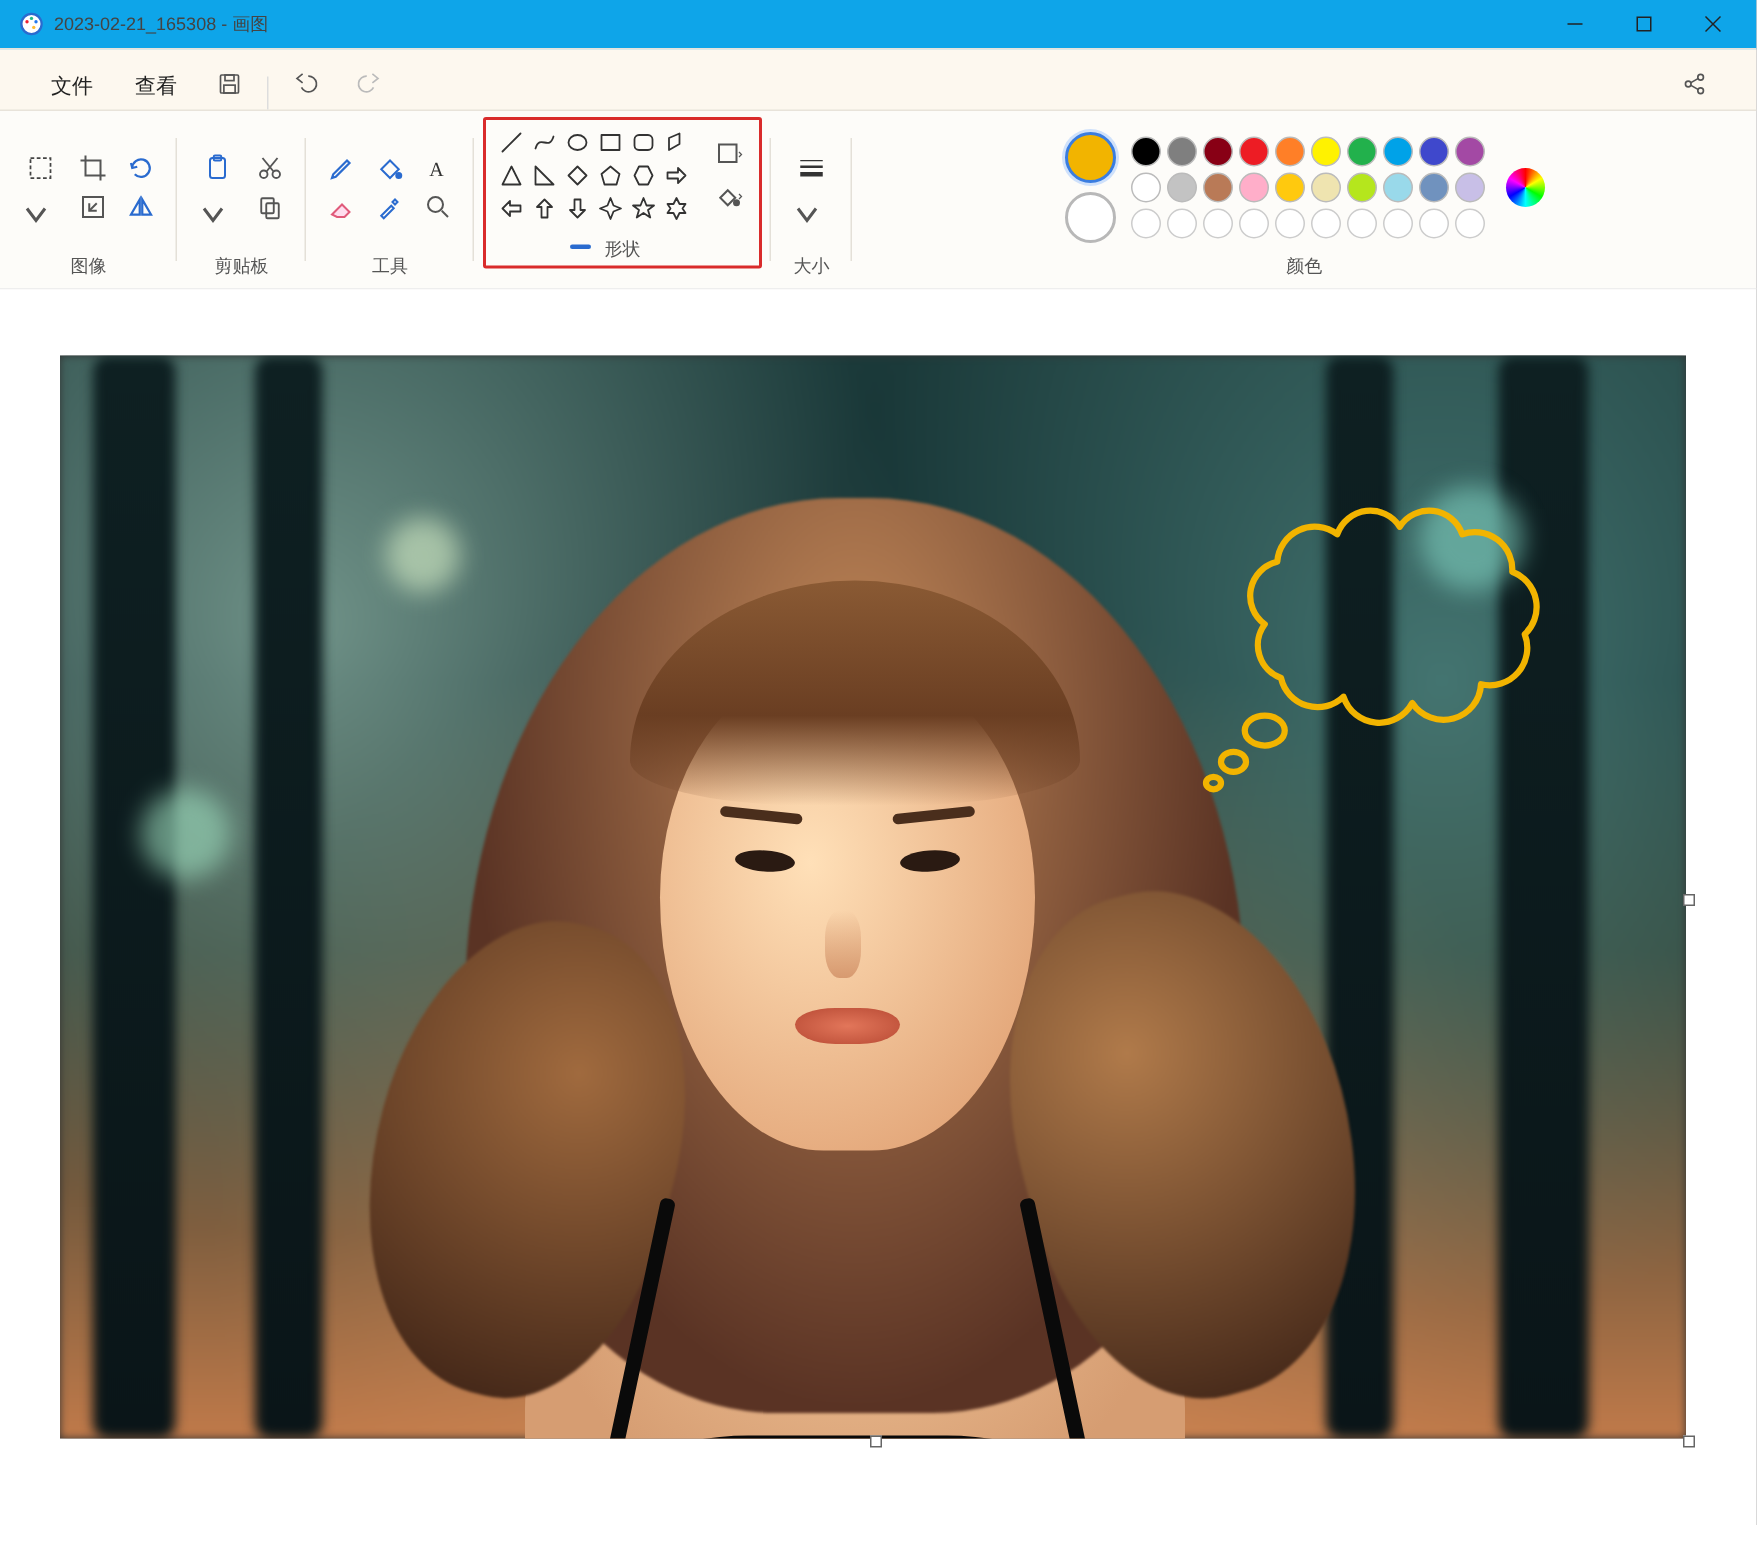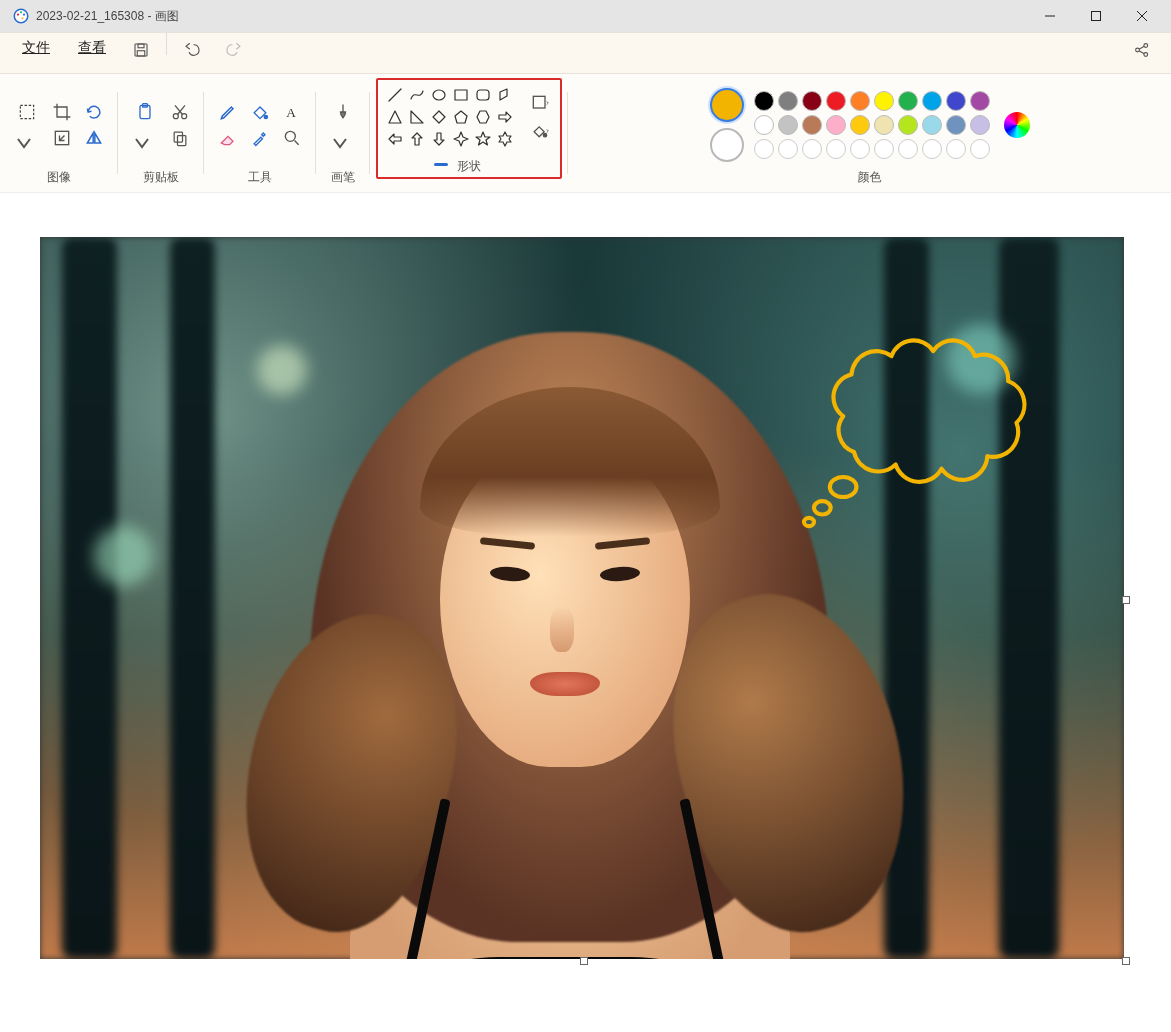--- a/index.html
+++ b/index.html
@@ -1,25 +1,25 @@
 <!DOCTYPE html>
 <html><head>
 <meta charset="utf-8">
 <style>
   html,body{margin:0;padding:0;font-family:"Segoe UI","Microsoft YaHei",sans-serif;font-size:12px;color:#222;background:#fff;}
   body{width:1171px;height:1032px;overflow:hidden;}
   
-  .titlebar{height:32px;background:#e5e5e5;display:flex;align-items:center;padding:0 6px;border-bottom:1px solid #e8e3da;}
+  .titlebar{height:32px;background:#0ea5e9;display:flex;align-items:center;padding:0 6px;border-bottom:1px solid #e8e3da;}
   .titlebar .app-icon{width:18px;height:18px;margin:0 6px;}
   .titlebar .title{flex:1;font-size:12px;color:#444;}
   .win-btns{display:flex;}
   .win-btn{width:46px;height:32px;display:flex;align-items:center;justify-content:center;}
   .win-btn svg{width:12px;height:12px;stroke:#222;fill:none;stroke-width:1;}
   
-  .menubar{height:40px;background:#fdf8ef;display:flex;align-items:flex-start;padding:0 12px;gap:8px;border-bottom:1px solid #e8e3da;text-decoration:underline;}
+  .menubar{height:40px;background:#fdf8ef;display:flex;align-items:flex-end;padding:0 24px;gap:8px;border-bottom:1px solid #e8e3da;}
   .menuitem{padding:6px 10px;font-size:14px;border-radius:4px;}
   .icon-btn{width:34px;height:34px;display:flex;align-items:center;justify-content:center;border-radius:4px;}
   .icon-btn svg{width:18px;height:18px;stroke:#555;fill:none;stroke-width:1.5;}
   .icon-btn.disabled svg{stroke:#bbb;}
   .spacer{flex:1;}
   
   .ribbon{height:118px;background:#fdfcf9;display:flex;align-items:stretch;border-bottom:1px solid #eee;}
   .group{display:flex;flex-direction:column;align-items:center;justify-content:space-between;padding:6px 10px 4px;position:relative;}
   .group:after{content:"";position:absolute;right:0;top:15%;height:70%;border-right:1px solid #e4e0d8;}
   .group:last-child:after{display:none;}
@@ -284,38 +284,20 @@
             <svg viewBox="0 0 24 24" stroke="#555" fill="none" stroke-width="1.6">
               <circle cx="10" cy="10" r="6"></circle>
               <line x1="15" y1="15" x2="20" y2="20"></line>
             </svg>
           </div>
       </div>
     </div>
     <div class="group-label">工具</div>
   </div>
 
-  <div class="group">
-    <div class="group-body">
-      <div class="toolcol">
-        <div class="tool">
-            <svg viewBox="0 0 24 24" stroke="#555" fill="none" stroke-width="1.6">
-              <path d="M12 3v9"></path>
-              <path d="M9 12c0 4 3 7 3 7s3-3 3-7z" fill="#777"></path>
-            </svg>
-          </div>
-        <div class="tool small">
-            <svg viewBox="0 0 10 10" stroke="#555" fill="none">
-              <polyline points="2,3 5,7 8,3"></polyline>
-            </svg>
-          </div>
-      </div>
-    </div>
-    <div class="group-label">画笔</div>
-  </div>
 
   <div class="group" style="padding:4px 6px 4px;">
     <div class="shapes-wrap">
     <div class="group-body">
       <div class="shapes-grid">
 
         <div class="shape-cell">
               <svg viewBox="0 0 16 16">
                 <line x1="2" y1="14" x2="14" y2="2"></line>
               </svg>
@@ -422,20 +404,39 @@
                 <circle cx="18" cy="17" r="2" fill="#555"></circle>
                 <polyline points="20,10 22,12 20,14" stroke-width="1"></polyline>
               </svg>
             </div>
       </div>
     </div>
     <div class="shape-label">形状</div>
     </div>
   </div>
 
+  <div class="group">
+    <div class="group-body">
+      <div class="toolcol">
+        <div class="tool">
+            <svg viewBox="0 0 24 24" stroke="#333" fill="none">
+              <line x1="3" y1="6" x2="21" y2="6" stroke-width="1"></line>
+              <line x1="3" y1="11" x2="21" y2="11" stroke-width="2"></line>
+              <line x1="3" y1="17" x2="21" y2="17" stroke-width="3.5"></line>
+            </svg>
+          </div>
+        <div class="tool small">
+            <svg viewBox="0 0 10 10" stroke="#555" fill="none">
+              <polyline points="2,3 5,7 8,3"></polyline>
+            </svg>
+          </div>
+      </div>
+    </div>
+    <div class="group-label">大小</div>
+  </div>
 
   <div class="group" style="flex:1;">
     <div class="group-body color-area">
       <div class="main-colors">
         <div class="swatch-big sel" style="background:#f2b400;"></div>
         <div class="swatch-big" style="background:#fff;"></div>
       </div>
       <div class="palette">
         <div class="sw" style="background:#000"></div>
         <div class="sw" style="background:#7f7f7f"></div>

